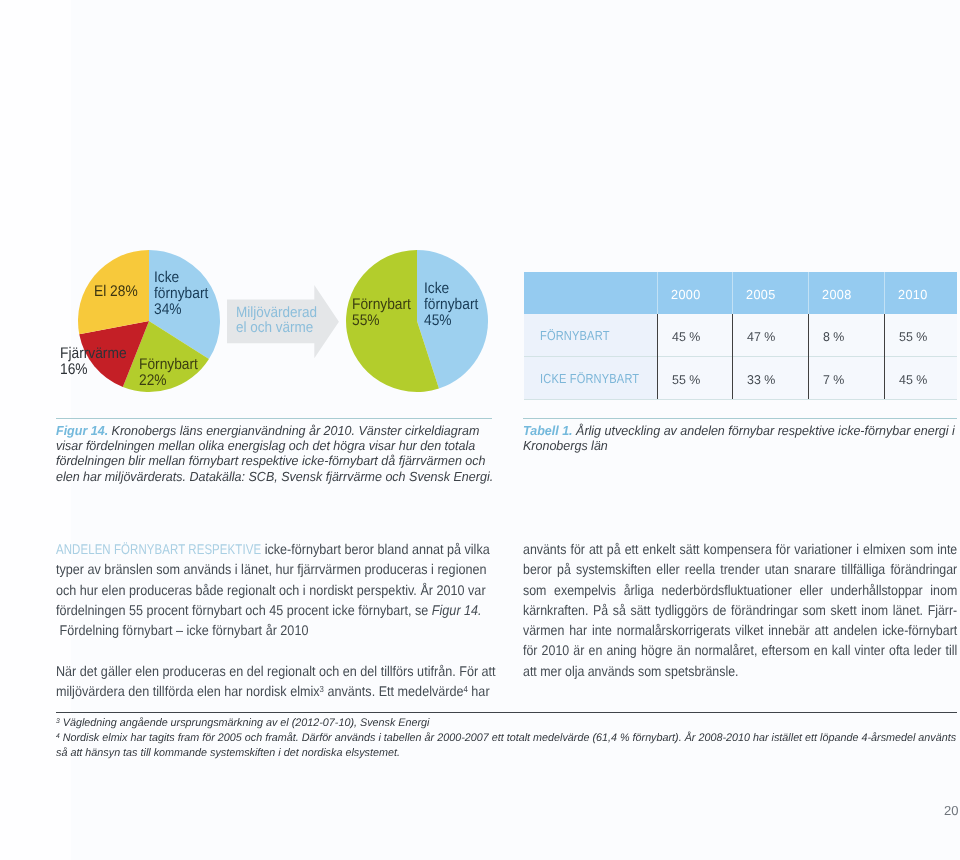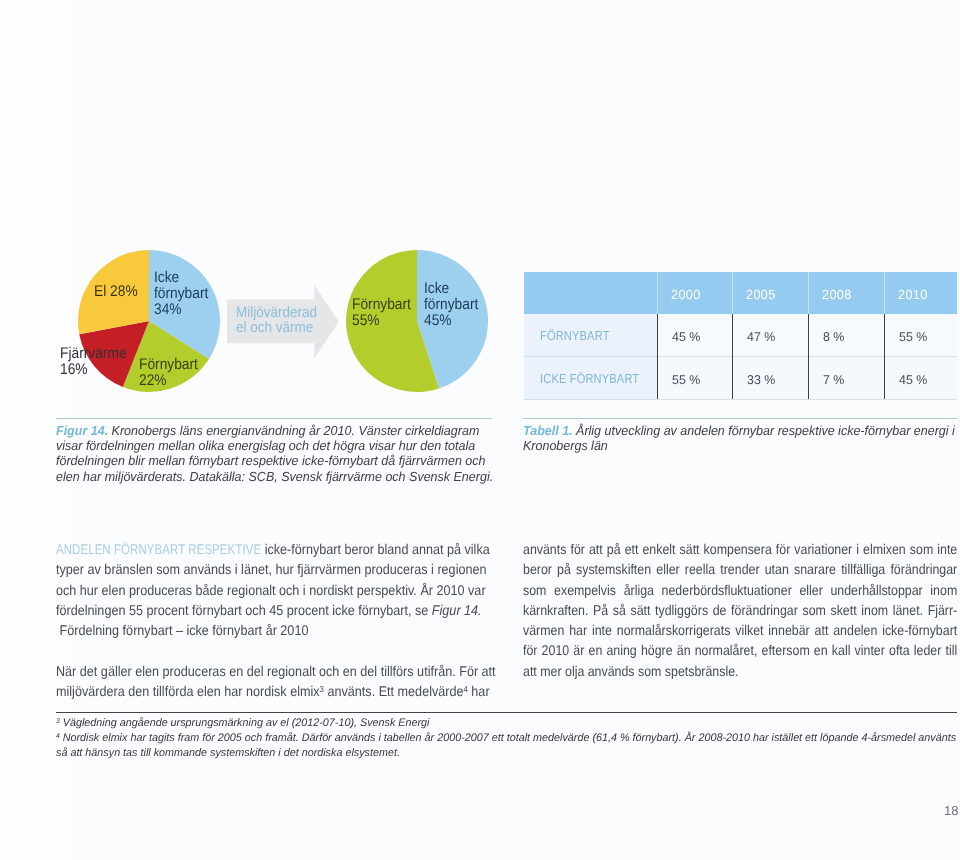--- a/index.html
+++ b/index.html
@@ -187,13 +187,13 @@
   <div class="ln">att mer olja används som spetsbränsle.</div>
 </div>
 
 <div class="fn-rule" style="left:56px;top:712px;width:901px;"></div>
 <div class="fn" style="left:56px;top:716px;width:970px;">
   <div class="ln"><sup>3</sup><span> Vägledning angående ursprungsmärkning av el (2012-07-10), Svensk Energi</span></div>
   <div class="ln"><sup>4</sup><span> Nordisk elmix har tagits fram för 2005 och framåt. Därför används i tabellen år 2000-2007 ett totalt medelvärde (61,4 % förnybart). År 2008-2010 har istället ett löpande 4-årsmedel använts</span></div>
   <div class="ln">så att hänsyn tas till kommande systemskiften i det nordiska elsystemet.</div>
 </div>
 
-<div class="pageno" style="left:944px;top:803px;">18</div>
+<div class="pageno" style="left:944px;top:803px;">20</div>
 
 </body></html>

